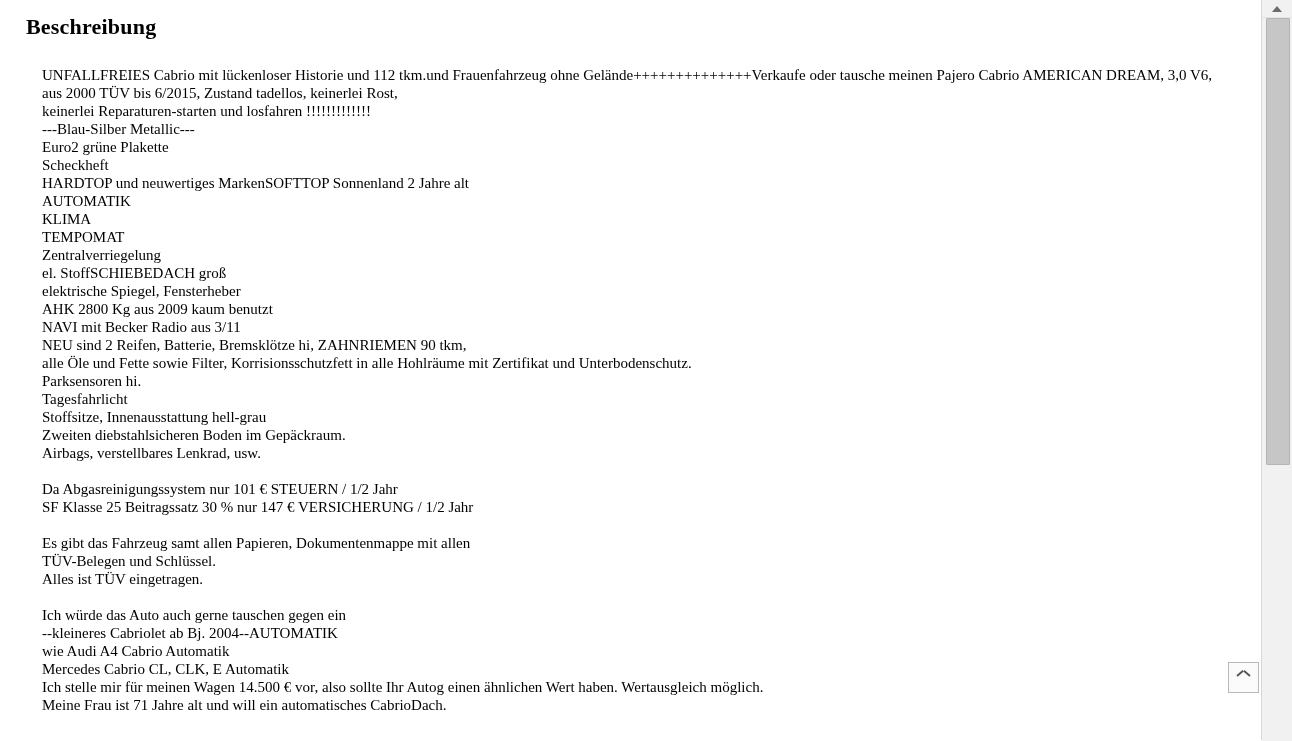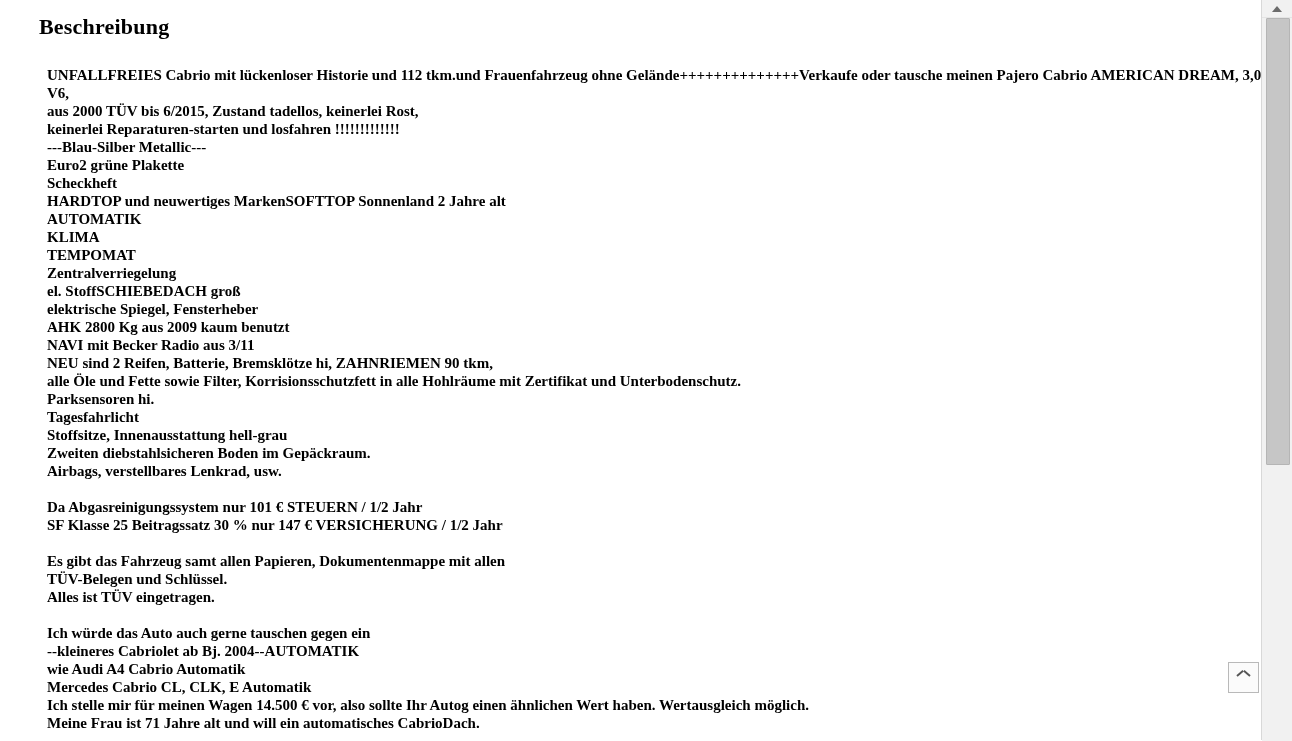--- a/index.html
+++ b/index.html
@@ -16,43 +16,42 @@
   }
   .page {
     position: relative;
     width: 1292px;
     height: 741px;
     background: #ffffff;
     box-sizing: border-box;
   }
   .content {
     position: absolute;
-    left: 13px;
+    left: 0;
     top: 0;
     width: 1262px;
     height: 741px;
     padding: 14px 0 0 26px;
     box-sizing: border-box;
     overflow: hidden;
   }
   .heading {
     font-family: "Liberation Serif", serif;
     font-size: 22px;
     font-weight: bold;
     margin: 0 0 26px 0;
     line-height: 1.2;
     letter-spacing: 0.2px;
   }
   .body-text {
     font-family: "Liberation Serif", serif;
     font-size: 15px;
     line-height: 18px;
     white-space: pre-wrap;
-    margin: 8px;
-    font-weight: bold;
+    margin: 16px;
   }
   
   .scrollbar {
     position: absolute;
     right: 0;
     top: 0;
     width: 30px;
     height: 741px;
     background: #f1f1f1;
     border-left: 1px solid #d8d8d8;

